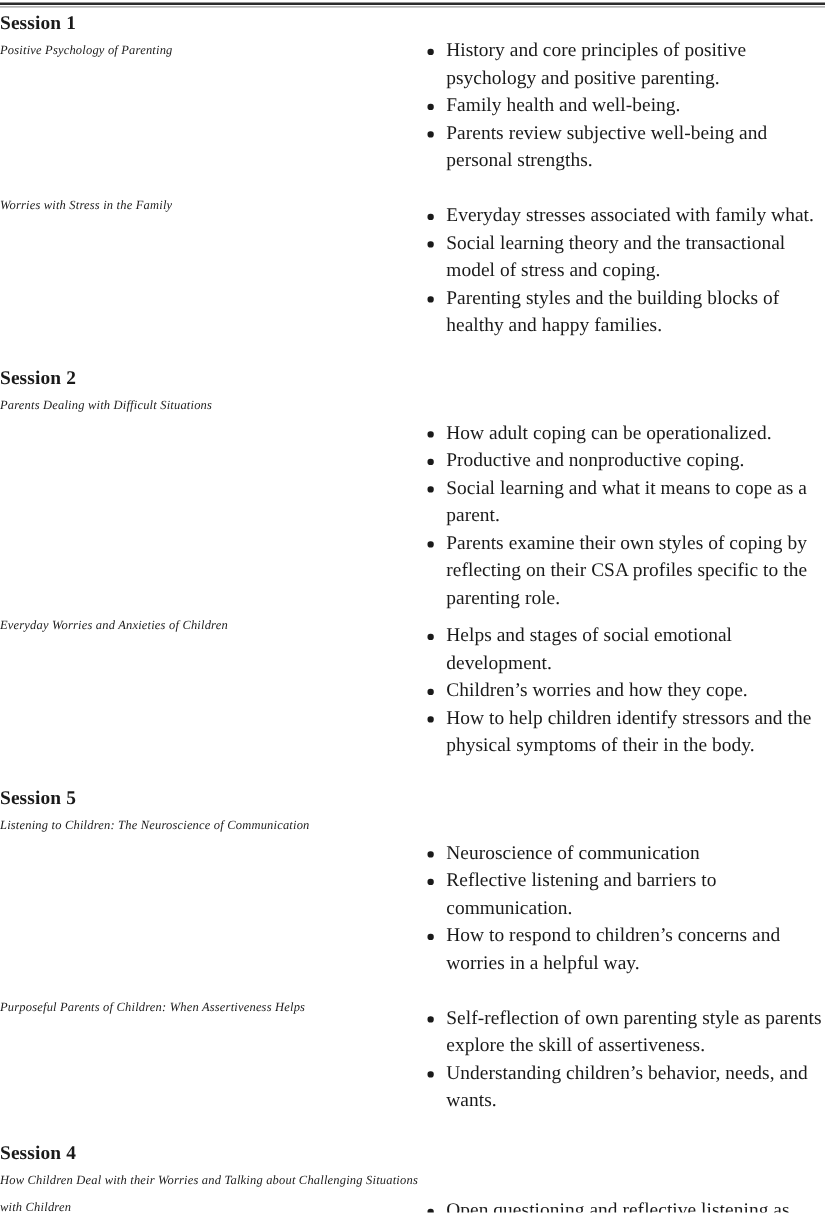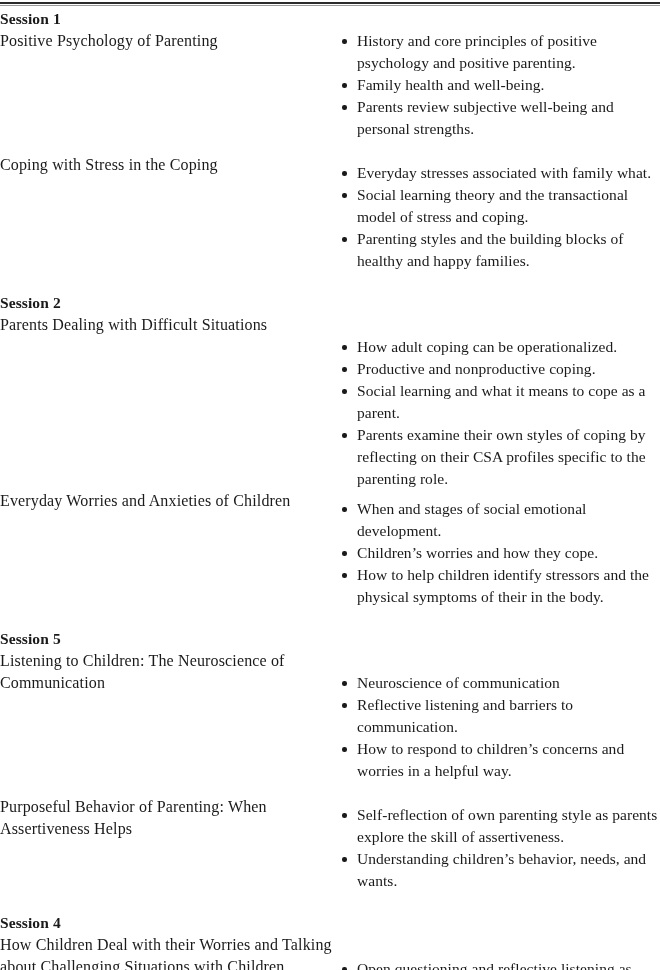--- a/index.html
+++ b/index.html
@@ -67,21 +67,22 @@
   }
 
   .session-label {
     font-weight: bold;
     font-size: 15.5px;
     line-height: 22px;
     letter-spacing: 0.1px;
     white-space: nowrap;
   }
   .session-title {
-    font-size: 16px;
+    font-style: italic;
+    font-size: 10px;
     line-height: 22px;
     letter-spacing: 0.15px;
   }
 
   ul.bullets {
     list-style: none;
     margin: 0;
     padding: 0;
   }
   ul.bullets > li {
@@ -152,21 +153,21 @@
           <td>
               <div class="gap-md"></div>
             </td>
           <td>
               <div class="gap-md"></div>
             </td>
         </tr>
 
         <tr>
           <td class="left-cell">
-            <div class="session-title">Coping with Stress in the Coping</div>
+            <div class="session-title">Worries with Stress in the Family</div>
           </td>
           <td class="right-cell">
             <div class="gap-sm"></div>
             <ul class="bullets">
               <li>
                 <span class="dot"></span>
                 <span>Everyday stresses associated with family what.</span>
               </li>
               <li>
                 <span class="dot"></span>
@@ -218,21 +219,21 @@
 
         <tr>
           <td class="left-cell">
             <div class="session-title">Everyday Worries and Anxieties of Children</div>
           </td>
           <td class="right-cell">
             <div class="gap-sm"></div>
             <ul class="bullets">
               <li>
                 <span class="dot"></span>
-                <span>When and stages of social emotional development.</span>
+                <span>Helps and stages of social emotional development.</span>
               </li>
               <li>
                 <span class="dot"></span>
                 <span>Children’s worries and how they cope.</span>
               </li>
               <li>
                 <span class="dot"></span>
                 <span>How to help children identify stressors and the physical symptoms of their in the body.</span>
               </li>
             </ul>
@@ -274,21 +275,21 @@
           <td>
               <div class="gap-md"></div>
             </td>
           <td>
               <div class="gap-md"></div>
             </td>
         </tr>
 
         <tr>
           <td class="left-cell">
-            <div class="session-title">Purposeful Behavior of Parenting: When Assertiveness Helps</div>
+            <div class="session-title">Purposeful Parents of Children: When Assertiveness Helps</div>
           </td>
           <td class="right-cell">
             <div class="gap-sm"></div>
             <ul class="bullets">
               <li>
                 <span class="dot"></span>
                 <span>Self-reflection of own parenting style as parents explore the skill of assertiveness.</span>
               </li>
               <li>
                 <span class="dot"></span>

